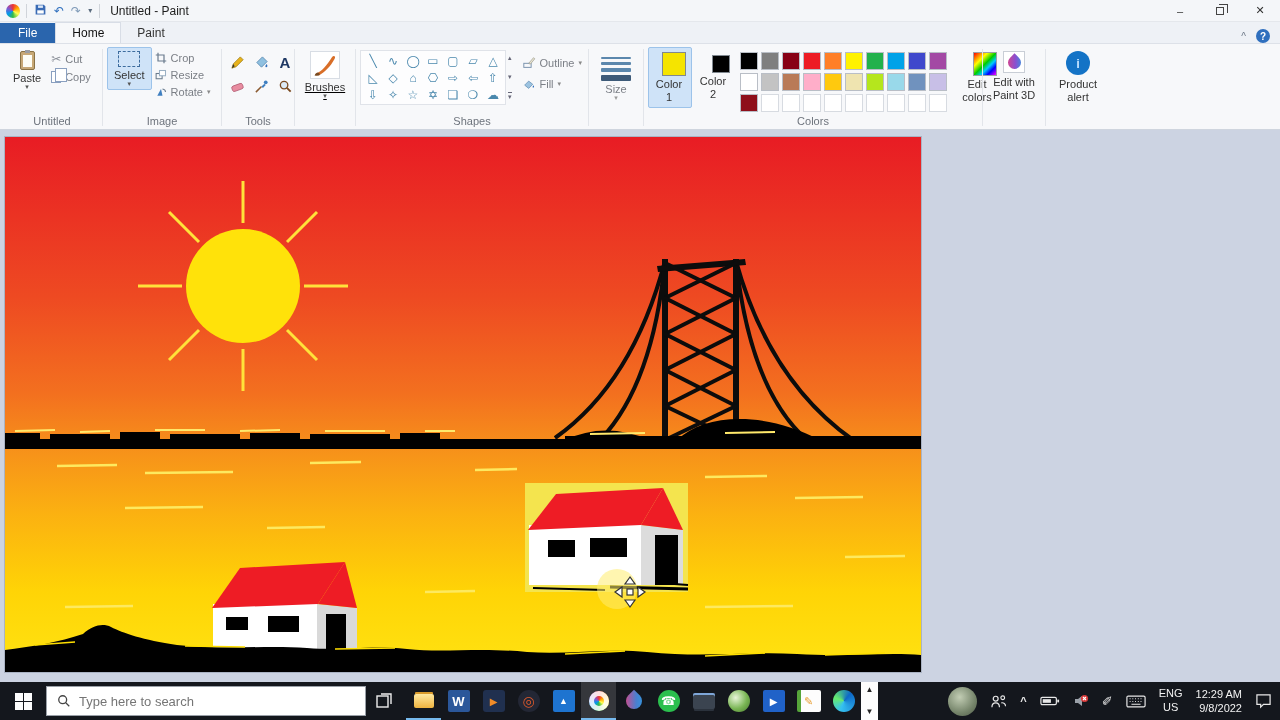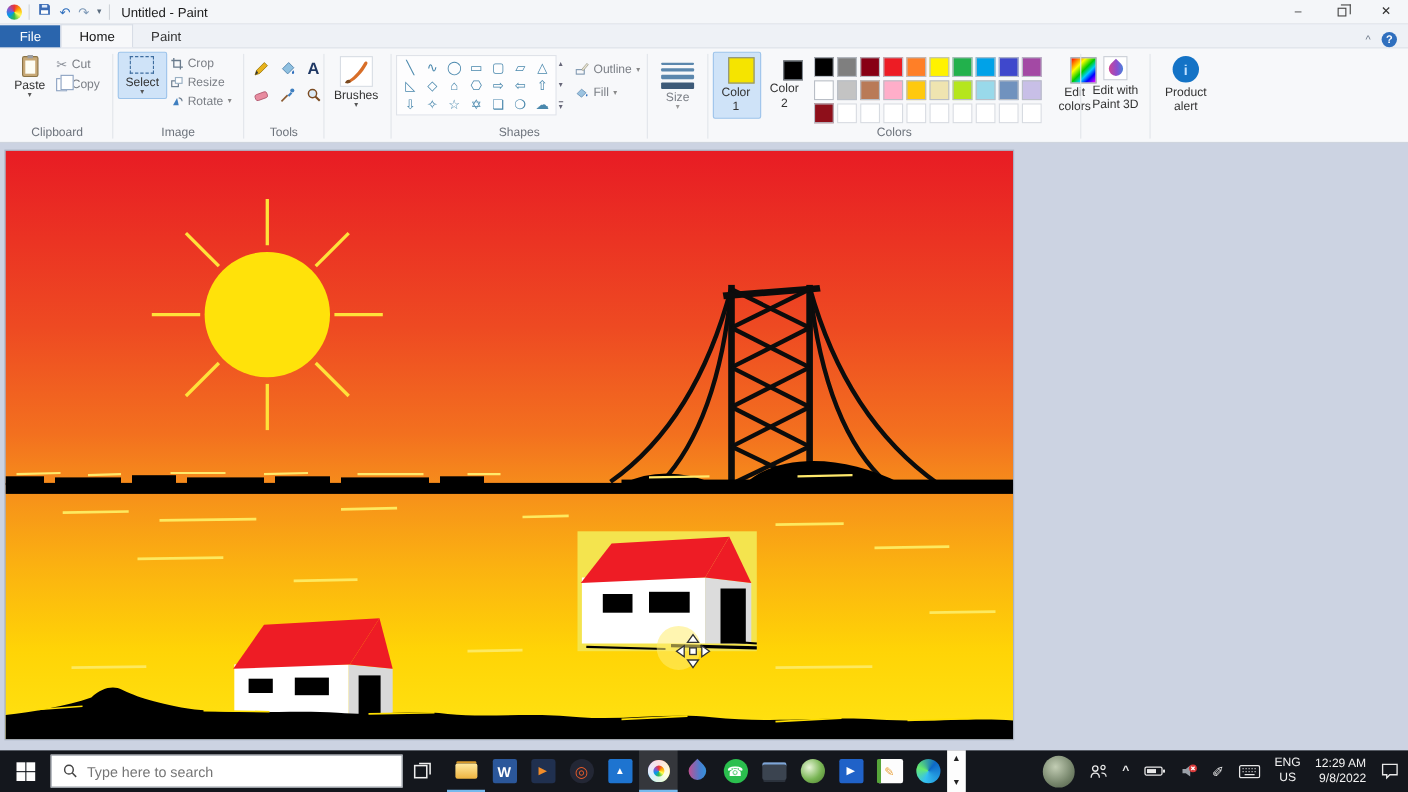--- a/index.html
+++ b/index.html
@@ -163,21 +163,21 @@
         <div class="smallbtn">
           <span style="color:#8a8f98;font-size:12px;">✂</span>
           <span>Cut</span>
         </div>
         <div class="smallbtn">
           <span class="copy-ico"></span>
           <span>Copy</span>
         </div>
       </div>
     </div>
-    <div class="glabel">Clipboard</div>
+    <div class="glabel">Untitled</div>
   </div>
   <div class="vsep"></div>
 
   <div class="rgroup" style="width:118px;">
     <div class="content">
       <div class="bigbtn selected">
         <span class="select-ico"></span>
         <span class="blabel">Select</span>
         <span class="dd">▾</span>
       </div>
@@ -245,21 +245,21 @@
               <path d="M9.5 9.5l4 4" stroke="#7a4a20" stroke-width="2"></path>
             </svg>
         </span>
       </div>
     </div>
     <div class="glabel">Tools</div>
   </div>
   <div class="vsep"></div>
 
   <div class="rgroup" style="width:60px;">
-    <div class="content" style="justify-content:flex-end;width:100%;">
+    <div class="content" style="justify-content:center;width:100%;text-decoration:underline;">
       <div class="bigbtn">
         <svg width="30" height="28" viewBox="0 0 32 30" style="background:#fff;border:1px solid #d8dde4;">
           <path d="M6 25C12 22 18 16 24 6c2-3 5-1 3 2-5 9-11 15-18 19z" fill="#d86e28"></path>
           <path d="M4 27c1.5-3.5 4-4 5.5-2.5S9 28.5 4 27z" fill="#7a4a20"></path>
         </svg>
         <span class="blabel">Brushes</span>
         <span class="dd">▾</span>
       </div>
     </div>
     <div class="glabel"></div>

